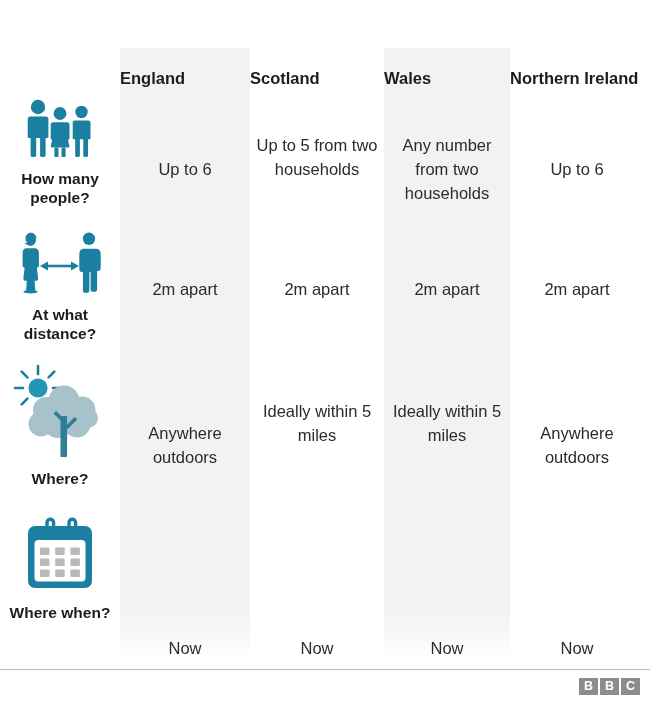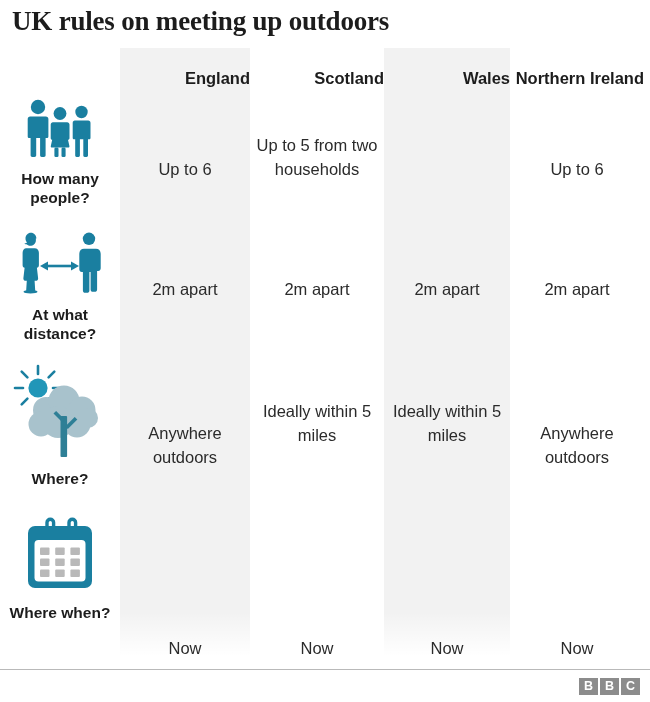--- a/index.html
+++ b/index.html
@@ -47,21 +47,21 @@
     height: 44px;
     background: linear-gradient(to bottom, rgba(242,242,242,0), #ffffff);
   }
   .band-england  { left: 120px; width: 130px; }
   .band-wales    { left: 384px; width: 126px; }
 
   
   .col-header {
     position: absolute;
     top: 68px;
-    text-align: right;
+    text-align: left;
     font-size: 16.5px;
     font-weight: 700;
     color: #1c1c1c;
     line-height: 1.25;
     z-index: 2;
   }
   .ch-england  { left: 120px; width: 130px; }
   .ch-scotland { left: 250px; width: 134px; }
   .ch-wales    { left: 384px; width: 126px; }
   .ch-ni       { left: 510px; width: 134px; }
@@ -155,21 +155,20 @@
     line-height: 17px;
     text-align: center;
     font-family: "Liberation Sans", sans-serif;
   }
 </style>
 </head>
 <body>
 
 <div id="infographic">
 
-  <div class="title">UK rules on meeting up outdoors</div>
 
   <div class="band band-england"></div>
   <div class="band band-wales"></div>
 
   <div class="col-header ch-england">England</div>
   <div class="col-header ch-scotland">Scotland</div>
   <div class="col-header ch-ni">Northern Ireland</div>
   <div class="col-header ch-wales">Wales</div>
 
   <div class="row row-people">
@@ -192,20 +191,21 @@
           <g fill="#1a7fa0">
             <circle cx="60.5" cy="14" r="6.2"></circle>
             <path d="M53.8 22.6h13.4c1.4 0 2.3.9 2.3 2.3v15c0 .9-.6 1.4-1.5 1.4h-1v16.3c0 .9-.6 1.4-1.4 1.4h-1.9c-.9 0-1.4-.5-1.4-1.4V41.3h-3.4v16.3c0 .9-.6 1.4-1.4 1.4h-1.9c-.9 0-1.4-.5-1.4-1.4V41.3h-1c-.9 0-1.5-.5-1.5-1.4v-15c0-1.4.9-2.3 2.1-2.3z"></path>
           </g>
         </svg>
       </span>
       <div class="row-caption">How many people?</div>
     </div>
     <div class="cell c-england">Up to 6</div>
     <div class="cell c-scotland">Up to 5 from two households</div>
+    <div class="cell c-wales">Any number from two households</div>
     <div class="cell c-ni">Up to 6</div>
   </div>
 
   <div class="row row-distance">
     <div class="row-label">
       <span class="row-icon">
         <svg width="96" height="66" viewBox="0 0 96 66" aria-hidden="true">
 
           <g fill="#1a7fa0">
             <path d="M24.4 8.6c0-3.3-2.4-5.8-5.5-5.8-3 0-5.4 2.5-5.4 5.6 0 1.6.6 3 1.6 4-1.6.6-3 1.4-3 1.4s1.2.4 2.4.5c.9.9 2.2 1.5 3.6 1.5 3.2 0 5.8-2.5 5.8-5.6 0-.5 0-1-.1-1.6z"></path>

